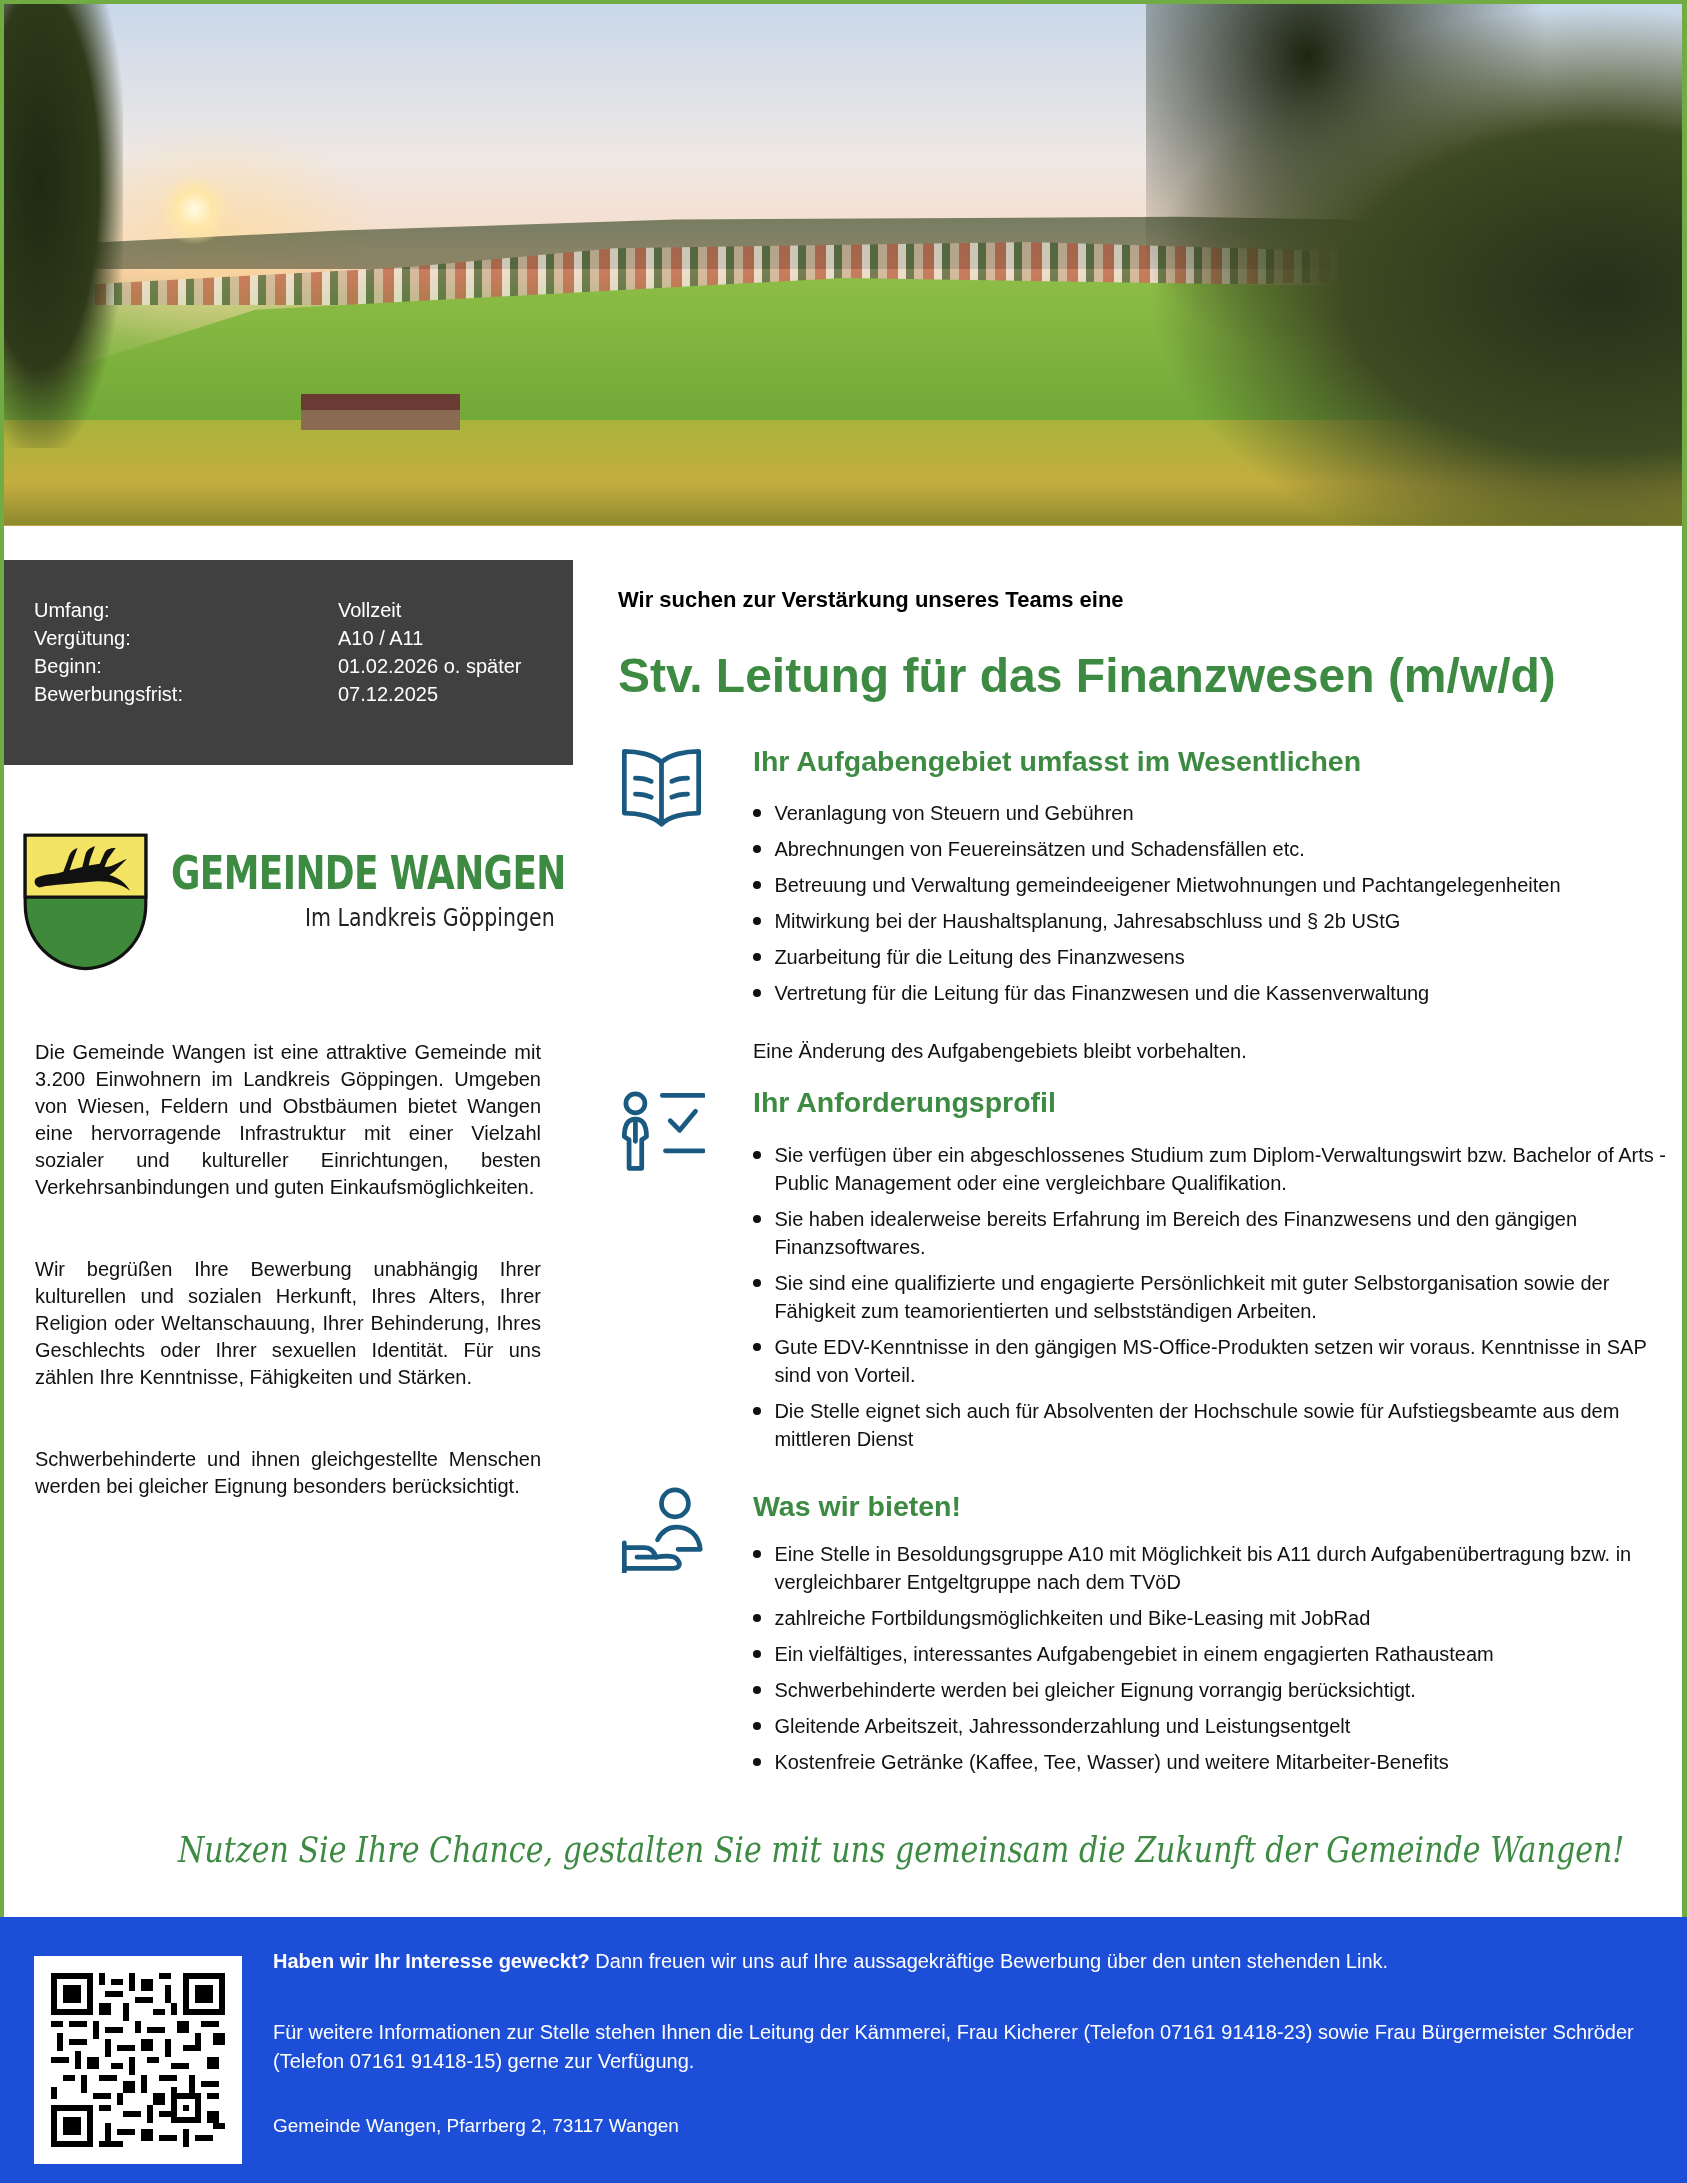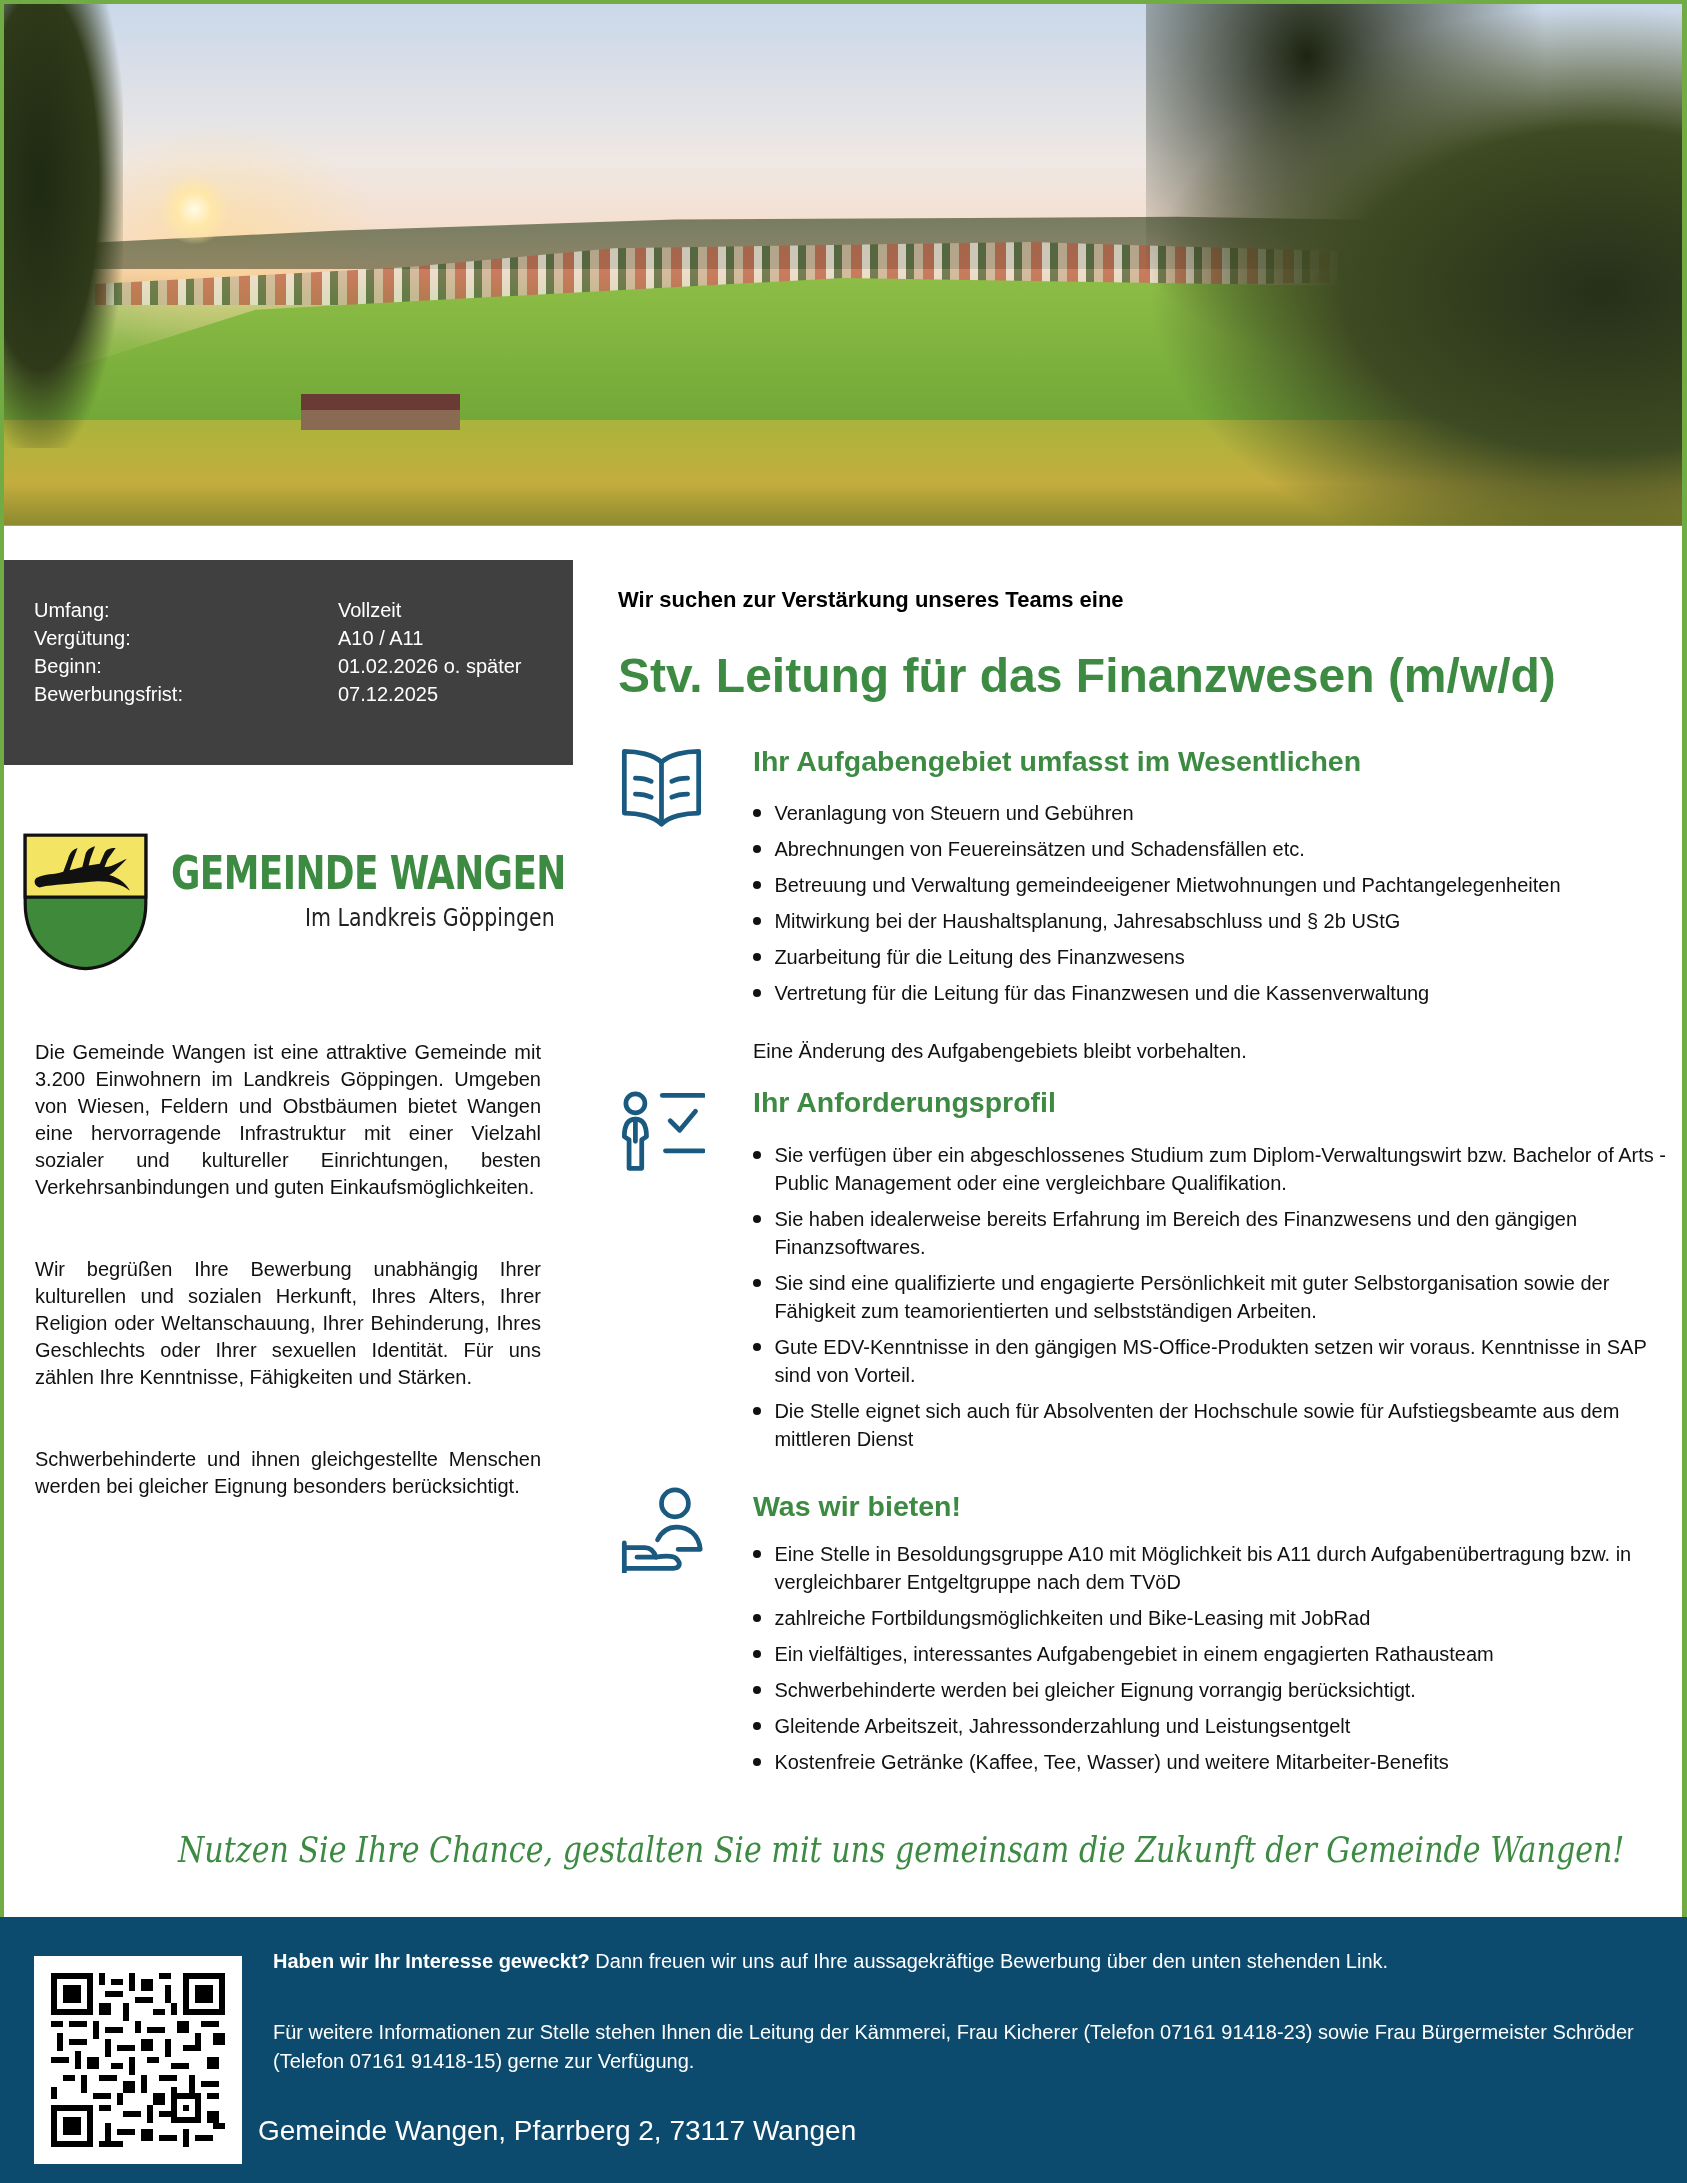--- a/index.html
+++ b/index.html
@@ -79,27 +79,27 @@
 
   .s3 { top: 1486px; }
   .s3 h2 { top: 4px; }
   .s3 ul { top: 54px; }
   .s3 li { margin-bottom: 8px; }
 
   .slogan { position: absolute; left: 178px; top: 1830px; width: 1332px; font-family: "DejaVu Serif", serif; font-style: italic;
             font-size: 35px; color: #3d8a42; white-space: nowrap; transform: scaleX(0.86); transform-origin: left top; letter-spacing: 0px; }
 
   
-  .footer { position: absolute; left: 0; top: 1917px; width: 1688px; height: 266px; background: #0c4a6e; color: #fff; }
+  .footer { position: absolute; left: 0; top: 1917px; width: 1688px; height: 266px; background: #1d4ed8; color: #fff; }
   .qrbox { position: absolute; left: 34px; top: 39px; width: 208px; height: 208px; background: #fff; padding: 16.6px; }
   .qr { width: 174px; height: 174px; }
   .footer .p1 { position: absolute; left: 273px; top: 33px; font-size: 20px; white-space: nowrap; }
   .footer .p1 b { font-weight: bold; }
   .footer .p2 { position: absolute; left: 273px; top: 101px; width: 1375px; font-size: 20px; line-height: 29px; }
-  .footer .p3 { position: absolute; left: 258px; top: 198px; font-size: 28px; white-space: nowrap; }
+  .footer .p3 { position: absolute; left: 273px; top: 198px; font-size: 19px; white-space: nowrap; }
 </style>
 </head>
 <body>
 
 <div class="frame"></div>
 <div class="page"></div>
 
 <div class="hero" title="Landscape photo of Wangen village at sunset with green fields">
   <div class="glow"></div>
   <div class="hill-far"></div>

